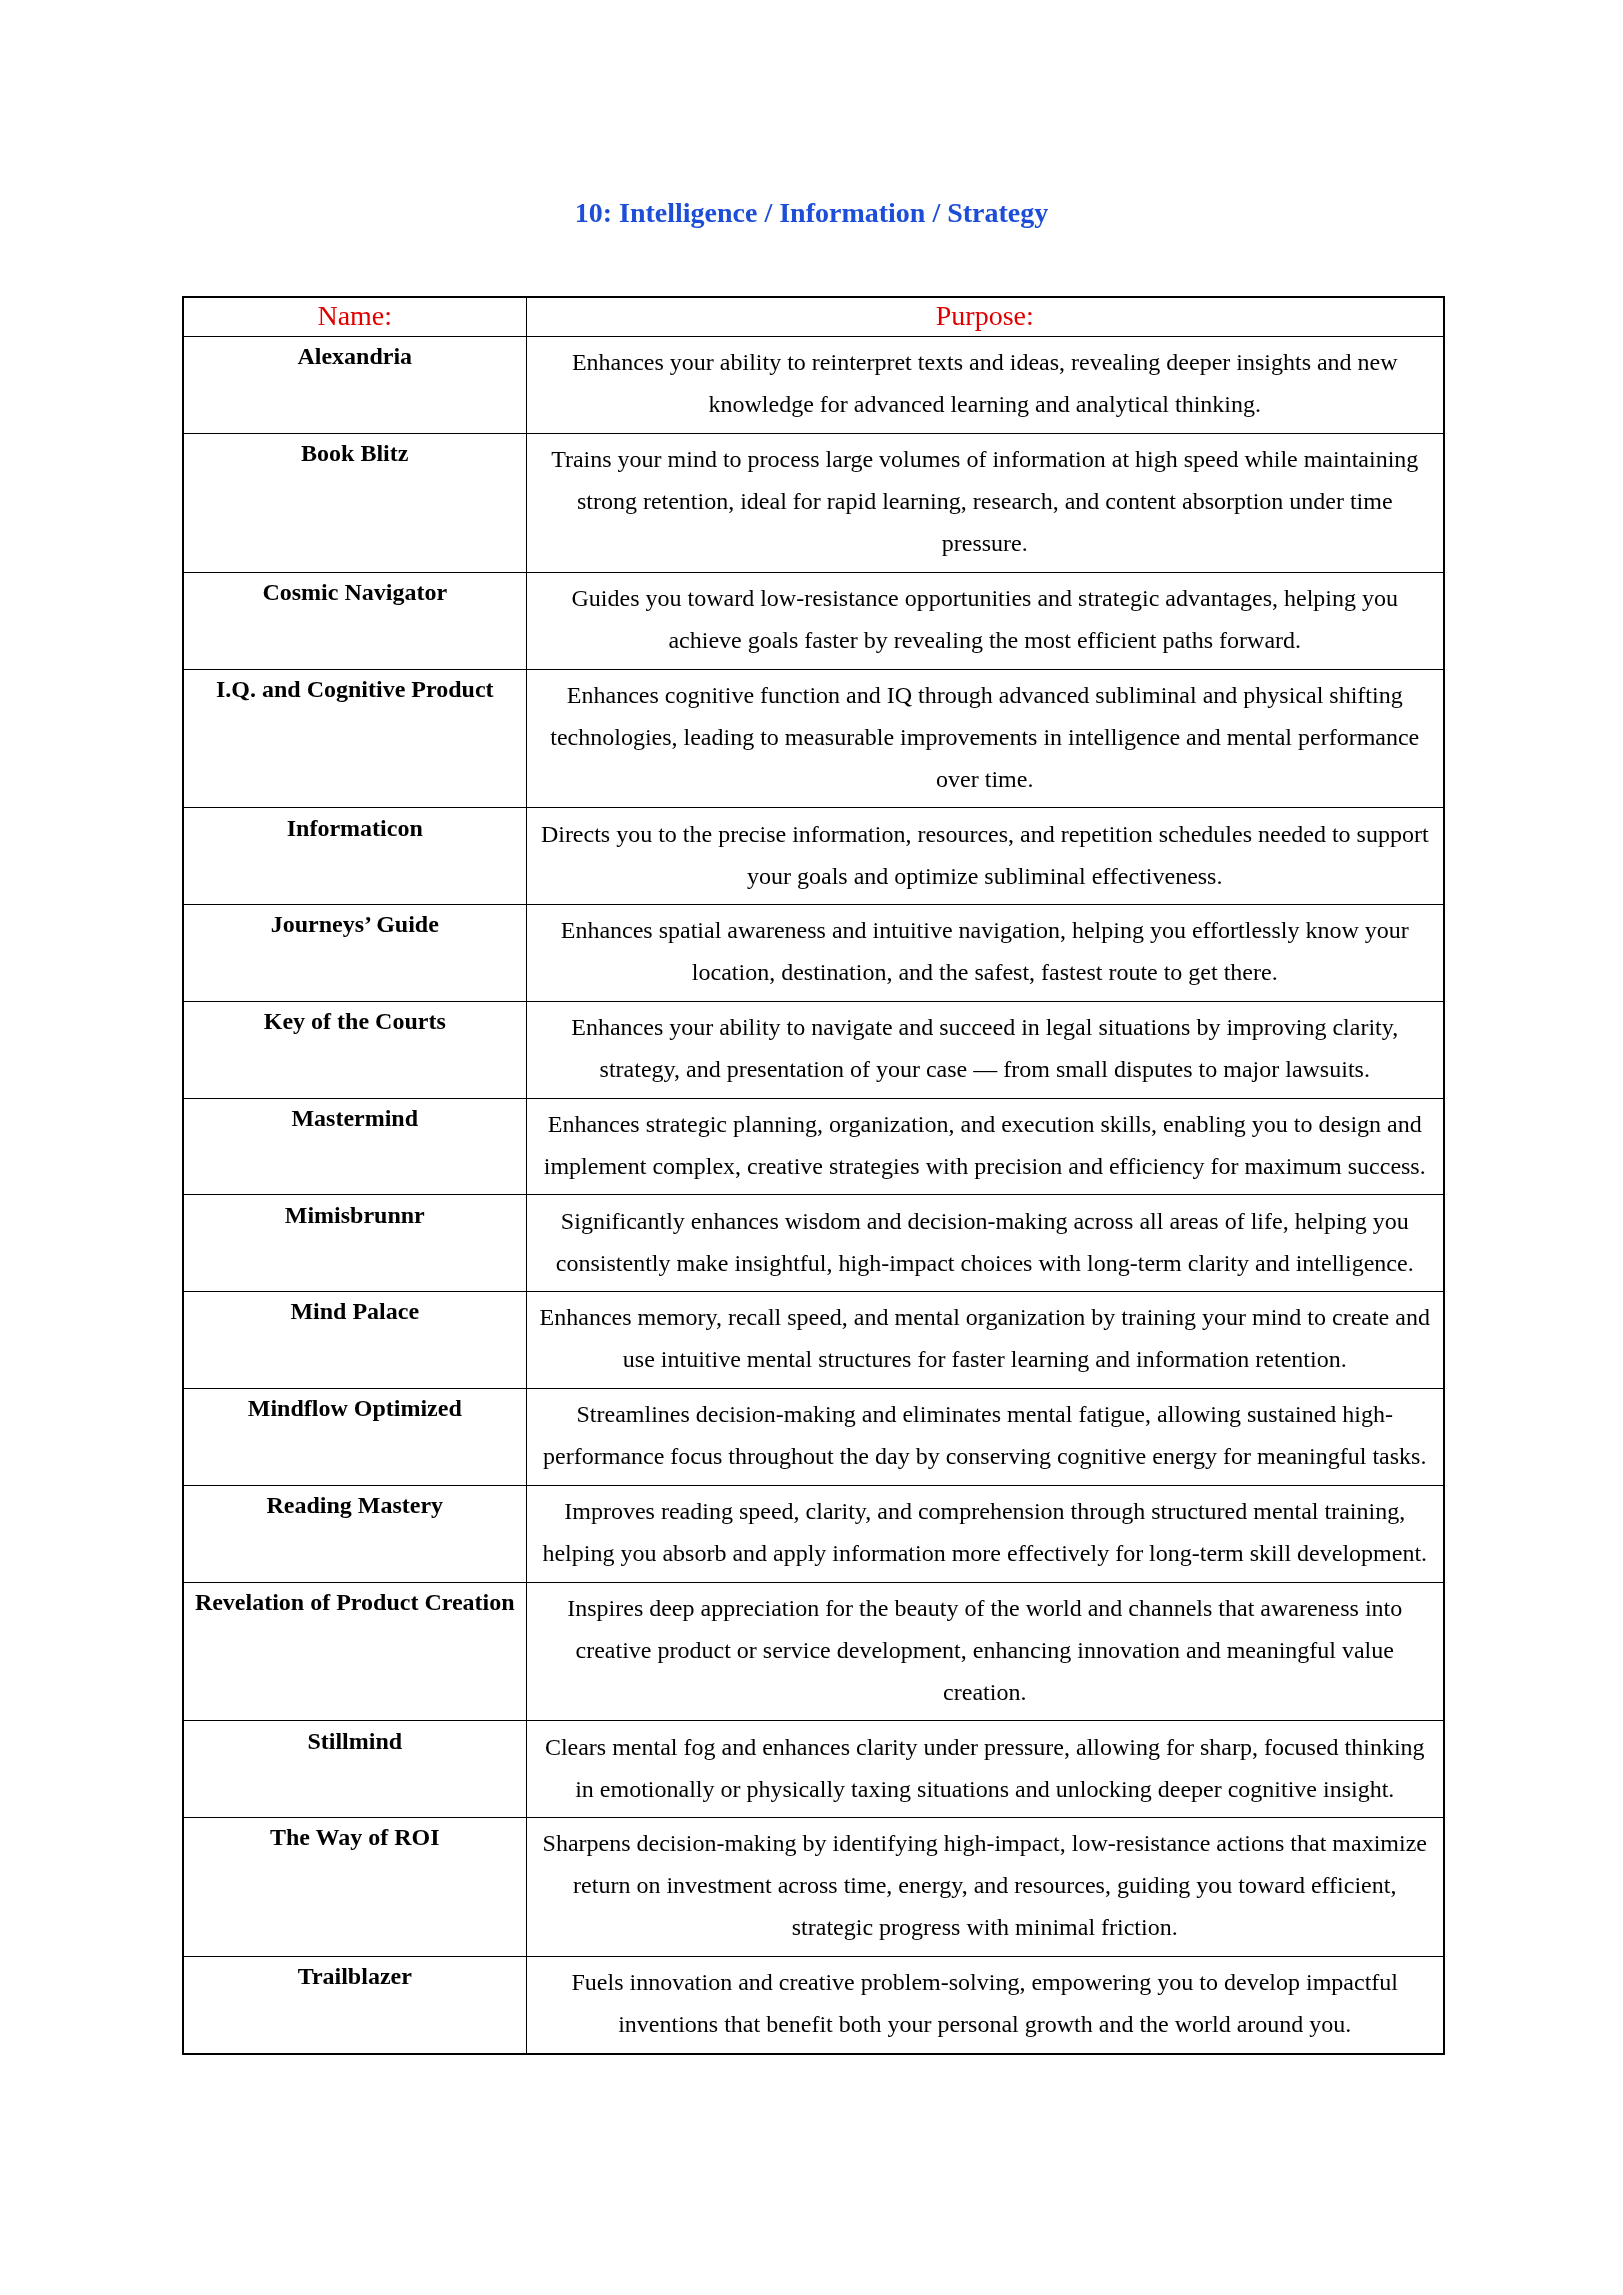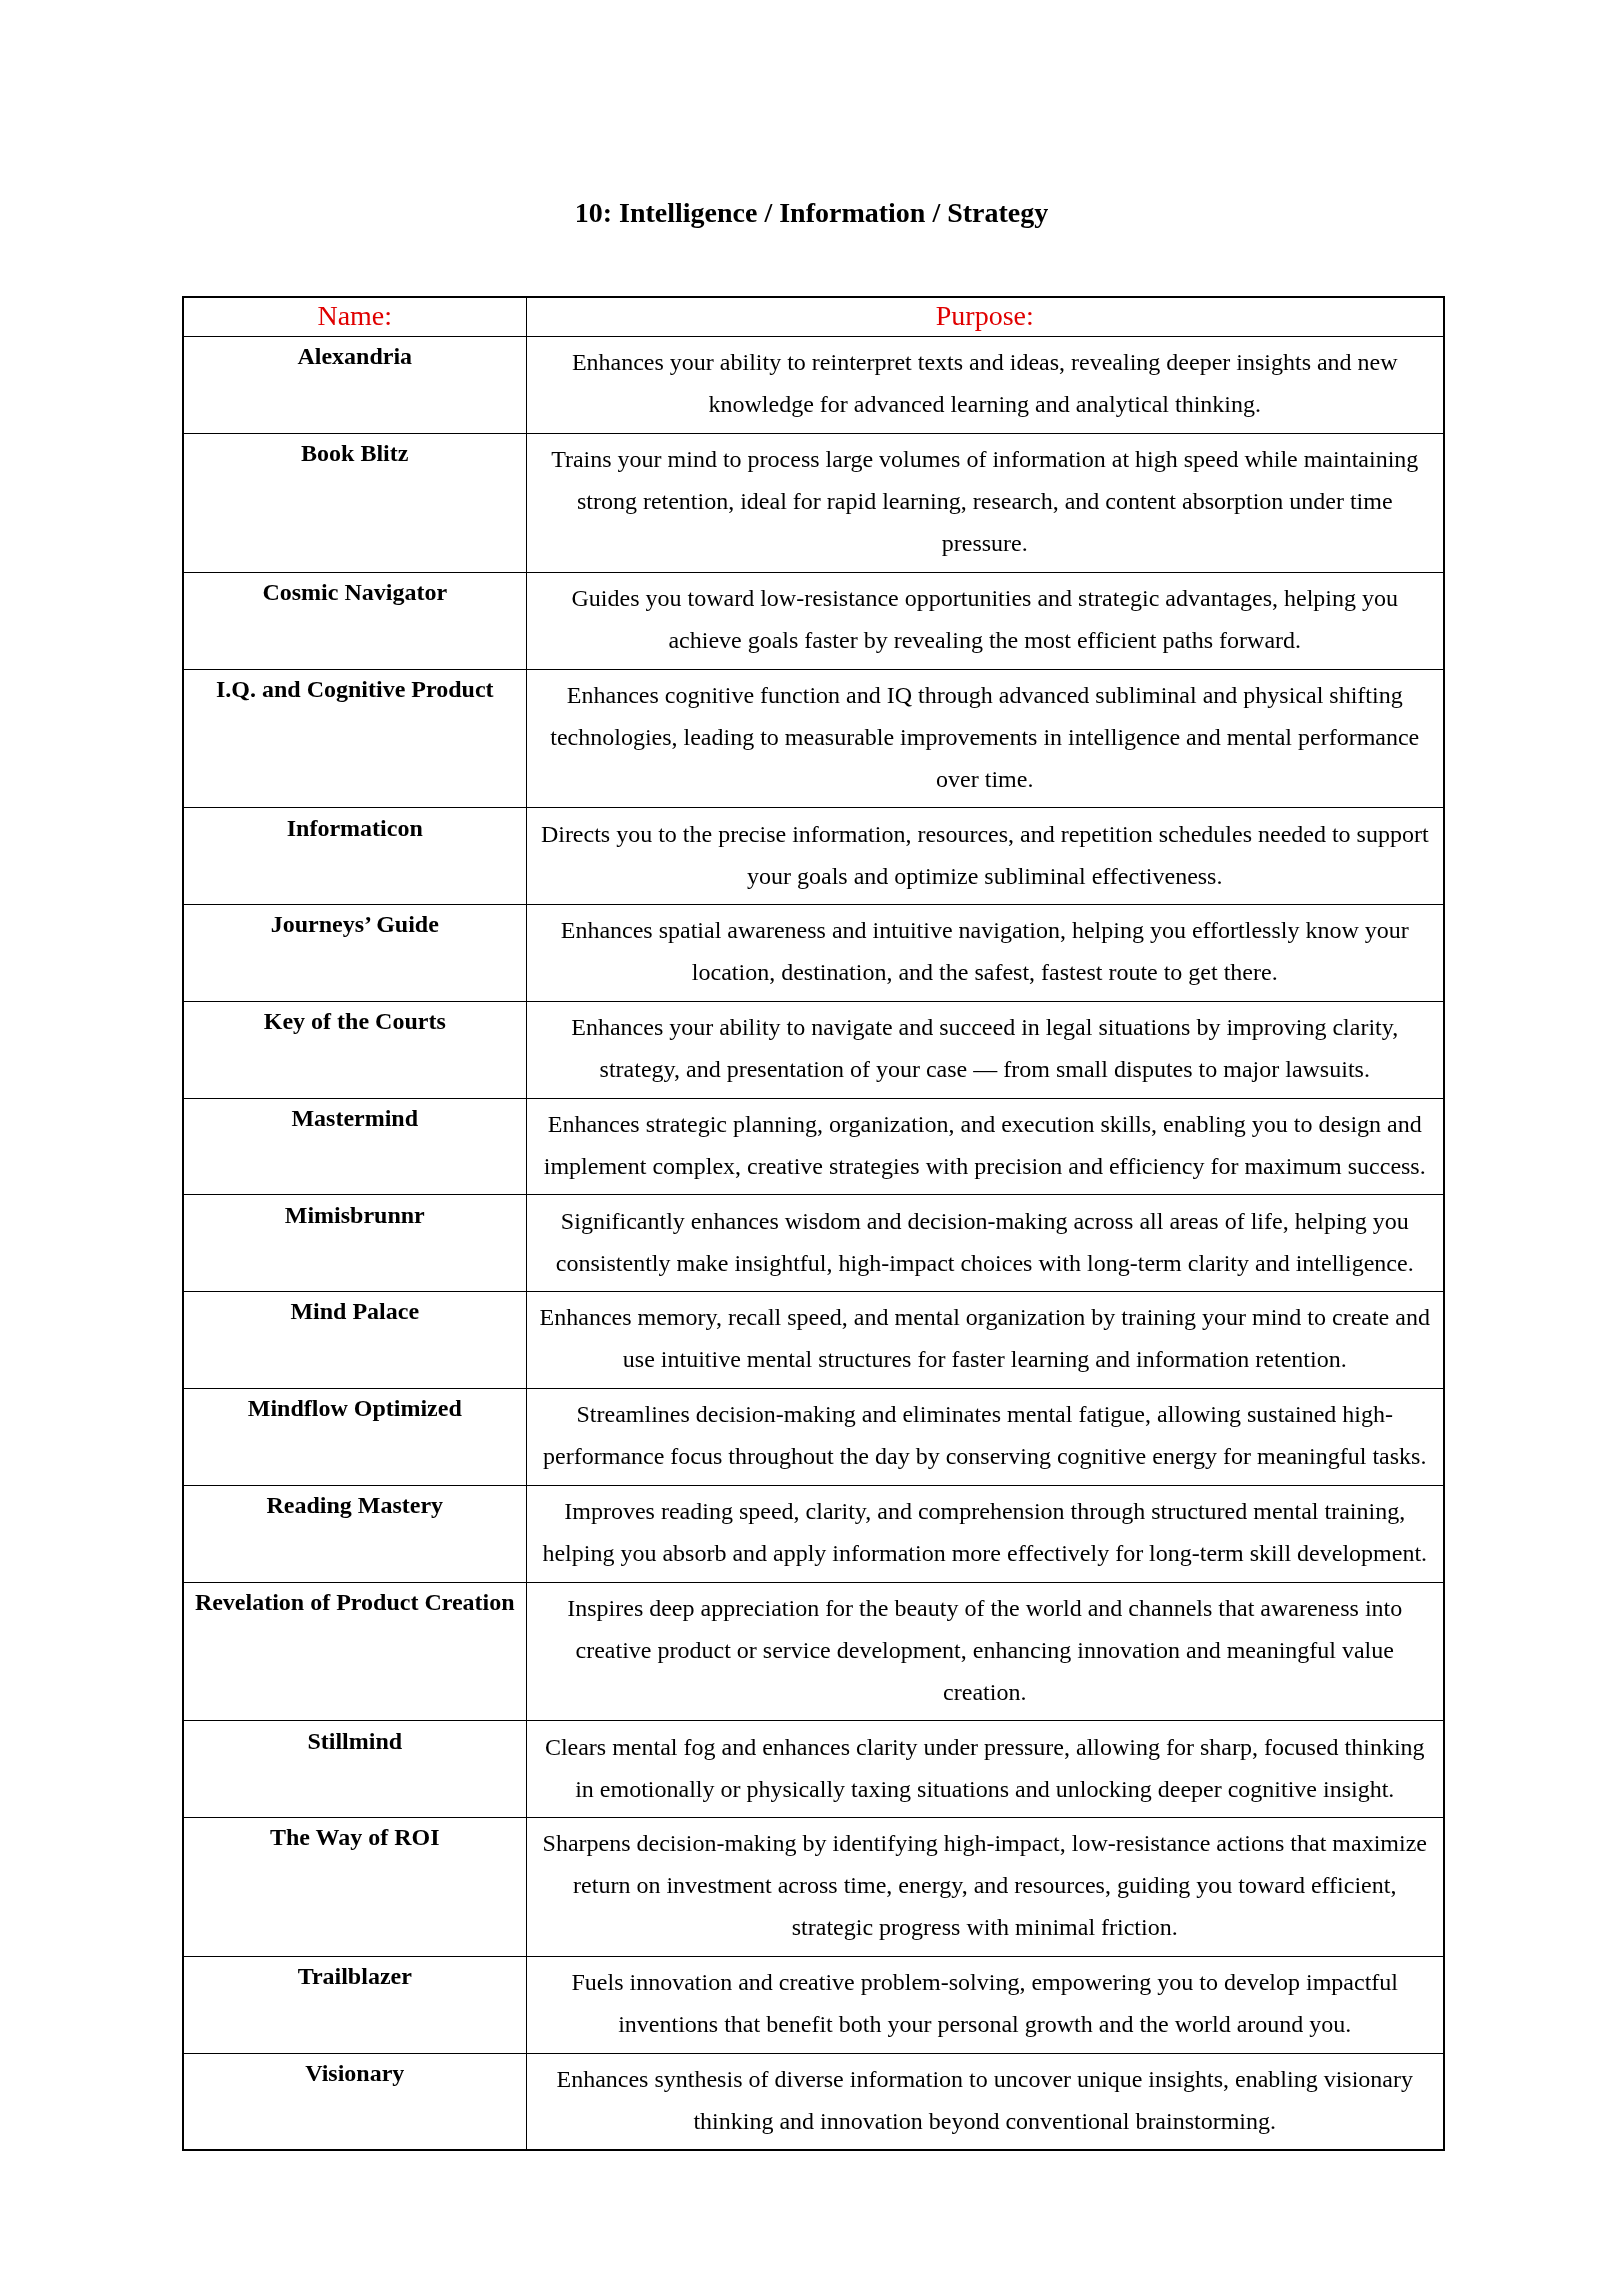--- a/index.html
+++ b/index.html
@@ -16,21 +16,21 @@
   }
   .page {
     padding-top: 196px;
   }
   .page-title {
     margin: 0;
     text-align: center;
     font-size: 28px;
     line-height: 34px;
     font-weight: bold;
-    color: #000000;
+    color: #1d4ed8;
   }
   table.products {
     border-collapse: collapse;
     table-layout: fixed;
     width: 1261px;
     margin: 66px 0 0 182px;
     border: 2.5px solid #000000;
   }
   table.products col.name-col { width: 343px; }
   table.products col.purpose-col { width: 918px; }
@@ -134,20 +134,16 @@
           <td class="purpose-cell">Clears mental fog and enhances clarity under pressure, allowing for sharp, focused thinking in emotionally or physically taxing situations and unlocking deeper cognitive insight.</td>
         </tr>
         <tr>
           <td class="name-cell">The Way of ROI</td>
           <td class="purpose-cell">Sharpens decision-making by identifying high-impact, low-resistance actions that maximize return on investment across time, energy, and resources, guiding you toward efficient, strategic progress with minimal friction.</td>
         </tr>
         <tr>
           <td class="name-cell">Trailblazer</td>
           <td class="purpose-cell">Fuels innovation and creative problem-solving, empowering you to develop impactful inventions that benefit both your personal growth and the world around you.</td>
         </tr>
-        <tr>
-          <td class="name-cell">Visionary</td>
-          <td class="purpose-cell">Enhances synthesis of diverse information to uncover unique insights, enabling visionary thinking and innovation beyond conventional brainstorming.</td>
-        </tr>
       </tbody>
   </table>
 </div>
 
 
 </body></html>

